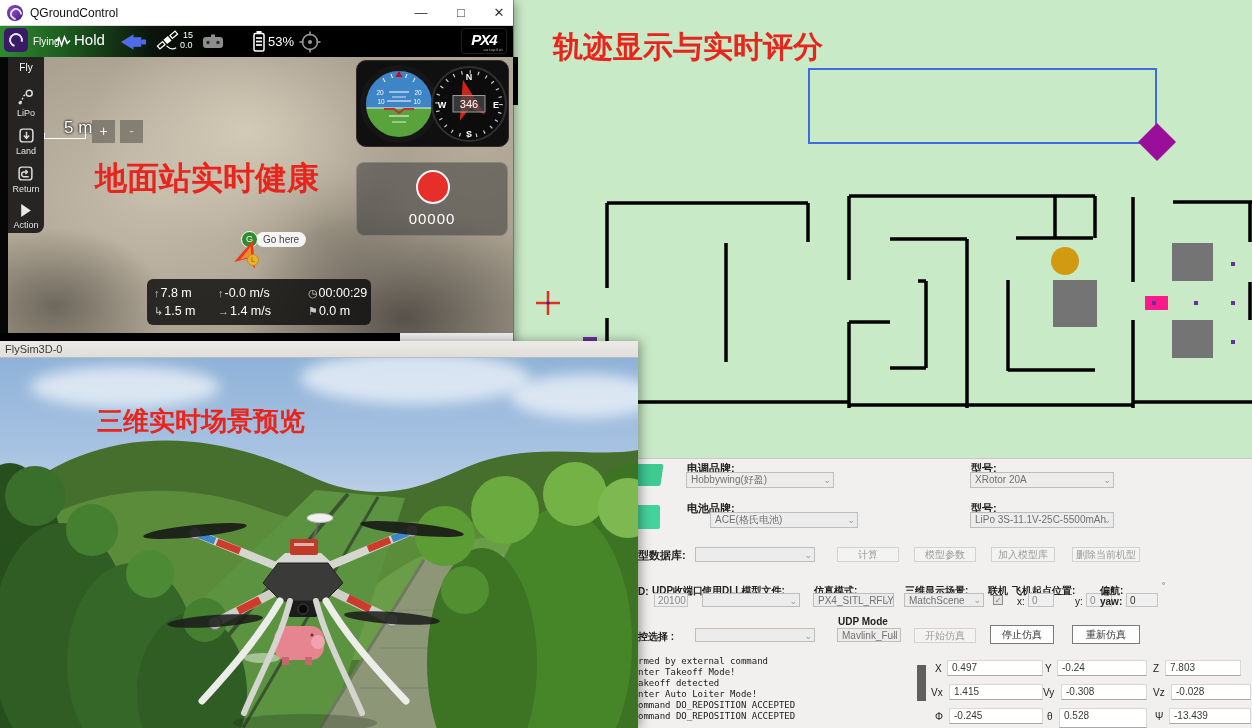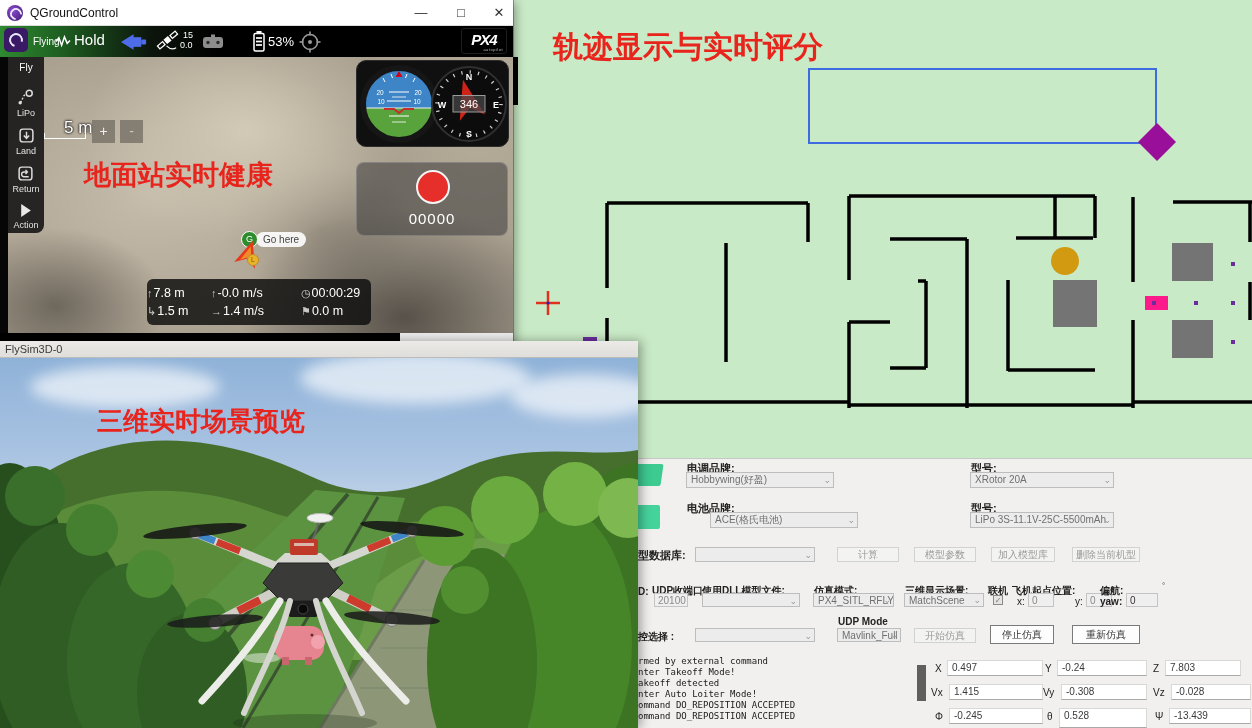--- a/index.html
+++ b/index.html
@@ -80,36 +80,36 @@
   .qgc-sidebar { left:8px; top:0; width:36px; height:176px; background:rgba(18,18,18,.88);
     border-radius:0 0 8px 0; display:flex; flex-direction:column; align-items:center; padding-top:5px; }
   .sb-header { color:#fff; font-size:10px; margin-bottom:16px; }
   .sb-item { display:flex; flex-direction:column; align-items:center; margin-bottom:9px; }
   .sb-item .lbl { color:#e2e2e2; font-size:9px; margin-top:2px; }
   .scale-label { left:64px; top:61px; font-size:17px; color:#fff; text-shadow:0 0 3px #000, 0 0 2px #000; }
   .scale-bar { left:44px; top:76px; width:42px; height:6px; border-left:1.5px solid #fff;
     border-right:1.5px solid #fff; border-bottom:1.5px solid #fff; }
   .zoom-btn { width:23px; height:23px; background:rgba(118,112,102,.8); color:#f0f0f0;
     text-align:center; line-height:23px; font-size:14px; }
-  .map-overlay { left:84px; top:100px; font-size:27px; position:absolute; }
+  .map-overlay { left:95px; top:100px; font-size:32px; position:absolute; }
   .goto-badge { left:241px; top:174px; width:17px; height:17px; border-radius:50%; background:#2e8b2e;
     border:1.5px solid #fff; color:#fff; font-size:9px; text-align:center; line-height:14px; z-index:6; }
   .goto-pill { left:256px; top:175px; height:15px; border-radius:8px; background:rgba(252,252,252,.92);
     color:#444; font-size:10px; line-height:15px; padding:0 7px; z-index:5; }
   .loiter-dot { left:247px; top:197px; width:12px; height:12px; border-radius:50%; background:#e9b427;
     border:1.5px solid #c08a30; color:#7a5a10; font-size:7px; line-height:9px; text-align:center; z-index:7; }
   .inst-panel { left:356px; top:3px; width:153px; height:87px; background:#101010; border-radius:10px;
     border:1px solid #2c2c2c; }
   .rec-panel { left:356px; top:105px; width:152px; height:74px; background:rgba(60,60,60,.55);
     border:1px solid rgba(160,160,160,.5); border-radius:8px; }
   .rec-btn { left:59px; top:7px; width:34px; height:34px; border-radius:50%; background:#e62e2a;
     border:2.5px solid #f5f5f5; }
   .rec-count { left:0; top:47px; width:150px; text-align:center; color:#fff; font-size:15px; letter-spacing:1px; }
   .tele-panel { left:147px; top:222px; width:224px; height:46px; background:rgba(12,12,12,.82);
-    border-radius:6px; padding:5px 0; display:grid; grid-template-columns:64px 90px 70px;
+    border-radius:6px; padding:5px 7px; display:grid; grid-template-columns:64px 90px 70px;
     grid-auto-rows:18px; align-items:center; }
   .tele-cell { color:#fff; font-size:12.5px; white-space:nowrap; }
   .tele-cell .ic { color:#c8c8c8; font-size:11px; margin-right:1px; }
   .qgc-bottom-black { left:0; top:333px; width:400px; height:8px; background:#000; }
   .qgc-bottom-light { left:400px; top:333px; width:113px; height:8px; background:#ececec; }
 
   
   .win-flysim { left:0; top:341px; width:638px; height:387px; z-index:5; box-shadow:3px 0 10px rgba(0,0,0,.35); }
   .fs-titlebar { left:0; top:0; width:638px; height:17px; background:linear-gradient(#eceae7,#e0dedb);
     border-bottom:1px solid #bbb; font-size:11px; color:#3a3a3a; line-height:16px; padding-left:5px; }

